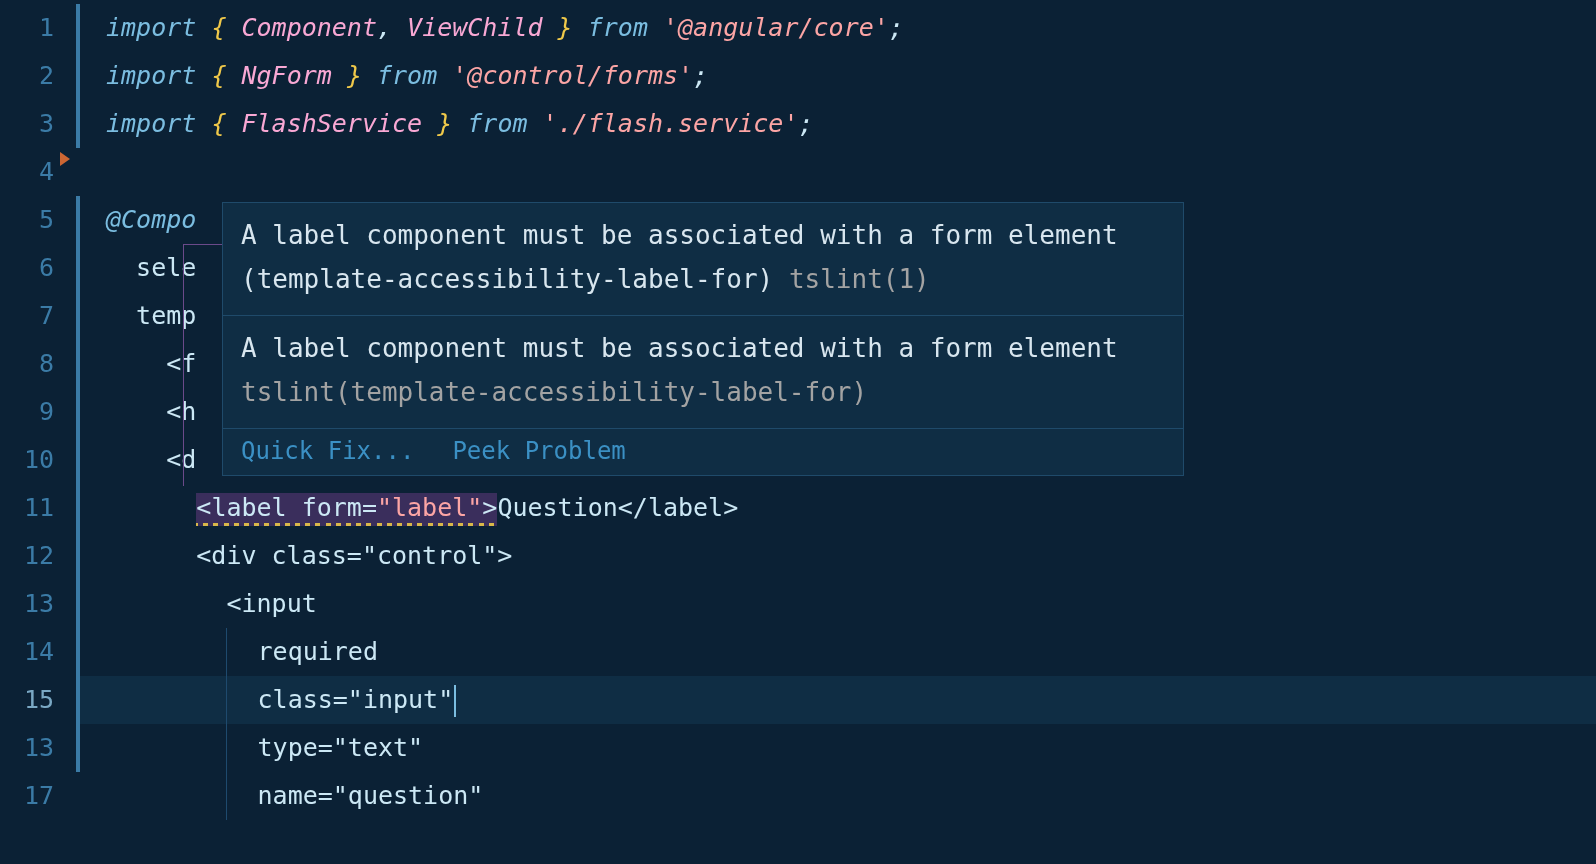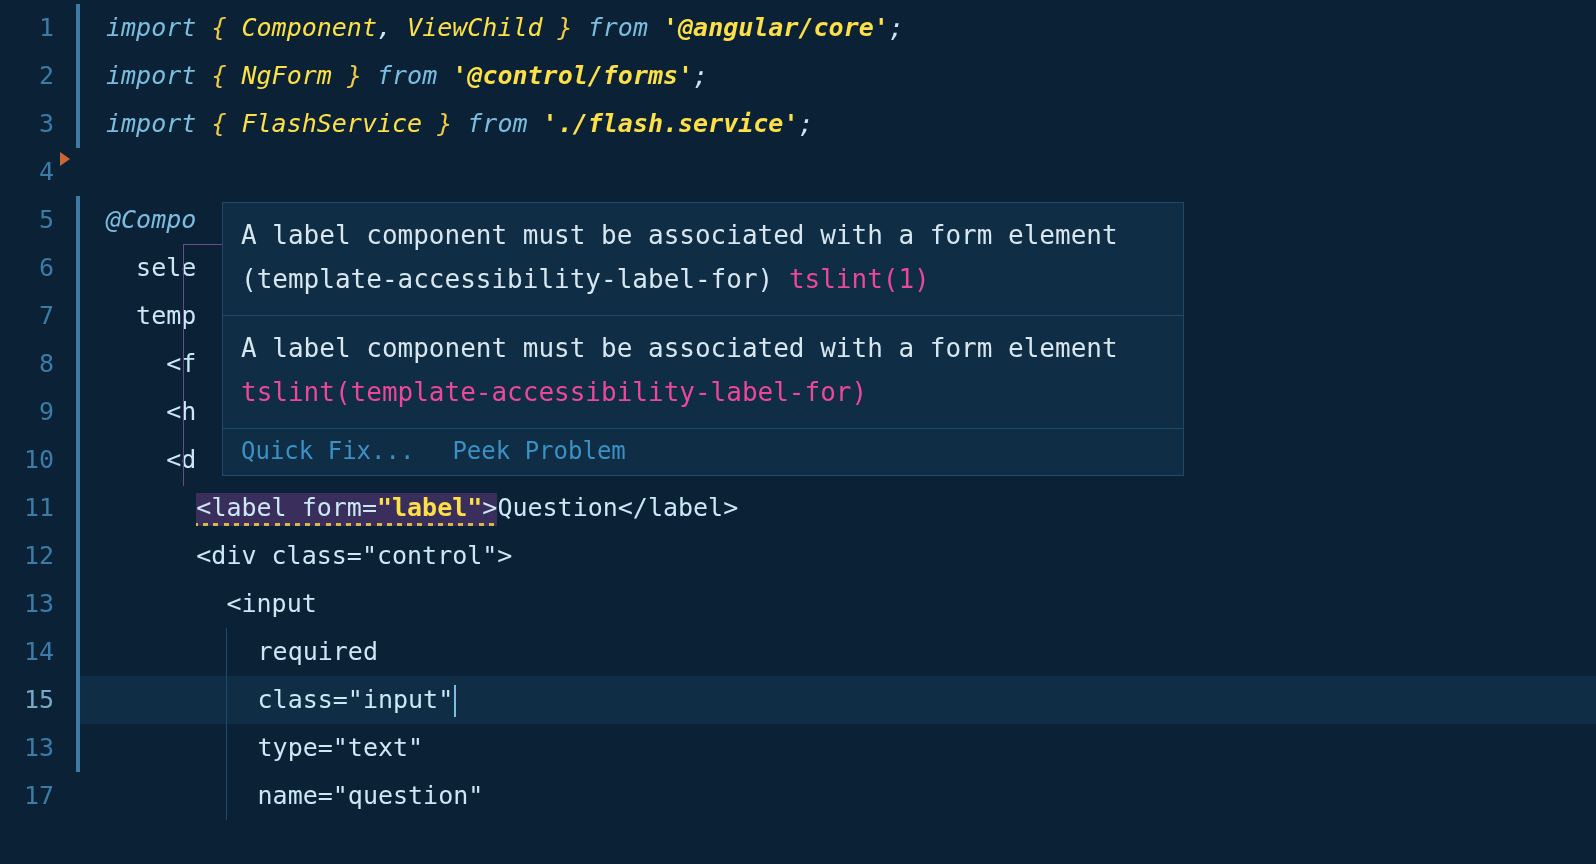--- a/index.html
+++ b/index.html
@@ -62,23 +62,23 @@
     white-space: pre;
     padding-left: 28px;
     font-style: italic;
   }
   .code-line.normal { font-style: normal; }
   .code-line.highlighted {
     background: #0f2d44;
   }
   .kw { color: #7bbde0; font-style: italic; }
   .brace { color: #f0c94a; }
-  .type { color: #fde047; font-style: italic; }
+  .type { color: #f9a8d4; font-style: italic; }
   .punc { color: #cce8f5; }
-  .str { color: #fde047; font-weight: bold; }
+  .str { color: #fca5a5; }
   .plain { color: #cce8f5; font-style: normal; }
   .tag { color: #cce8f5; }
   .attr { color: #cce8f5; }
   .decor { color: #7bbde0; font-style: italic; }
   .squiggly {
     background: #3a2e5c;
     border-bottom: 3px solid;
     border-image: repeating-linear-gradient(90deg, #d9b84a 0 5px, transparent 5px 10px) 3;
     padding-bottom: 1px;
   }
@@ -109,21 +109,21 @@
     z-index: 10;
     font-family: 'Menlo', 'Monaco', 'Consolas', monospace;
   }
   .hover-section {
     padding: 10px 18px 14px 18px;
     color: #d8e6ef;
     font-size: 26px;
     line-height: 44px;
     border-bottom: 1px solid #1f4a6a;
   }
-  .hover-section .muted { color: #ec4899; }
+  .hover-section .muted { color: #a3a3a3; }
   .hover-actions {
     padding: 8px 18px 10px 18px;
     display: flex;
     gap: 38px;
     text-align: center;
   }
   .hover-action {
     color: #3b90c4;
     font-size: 24px;
     cursor: pointer;

